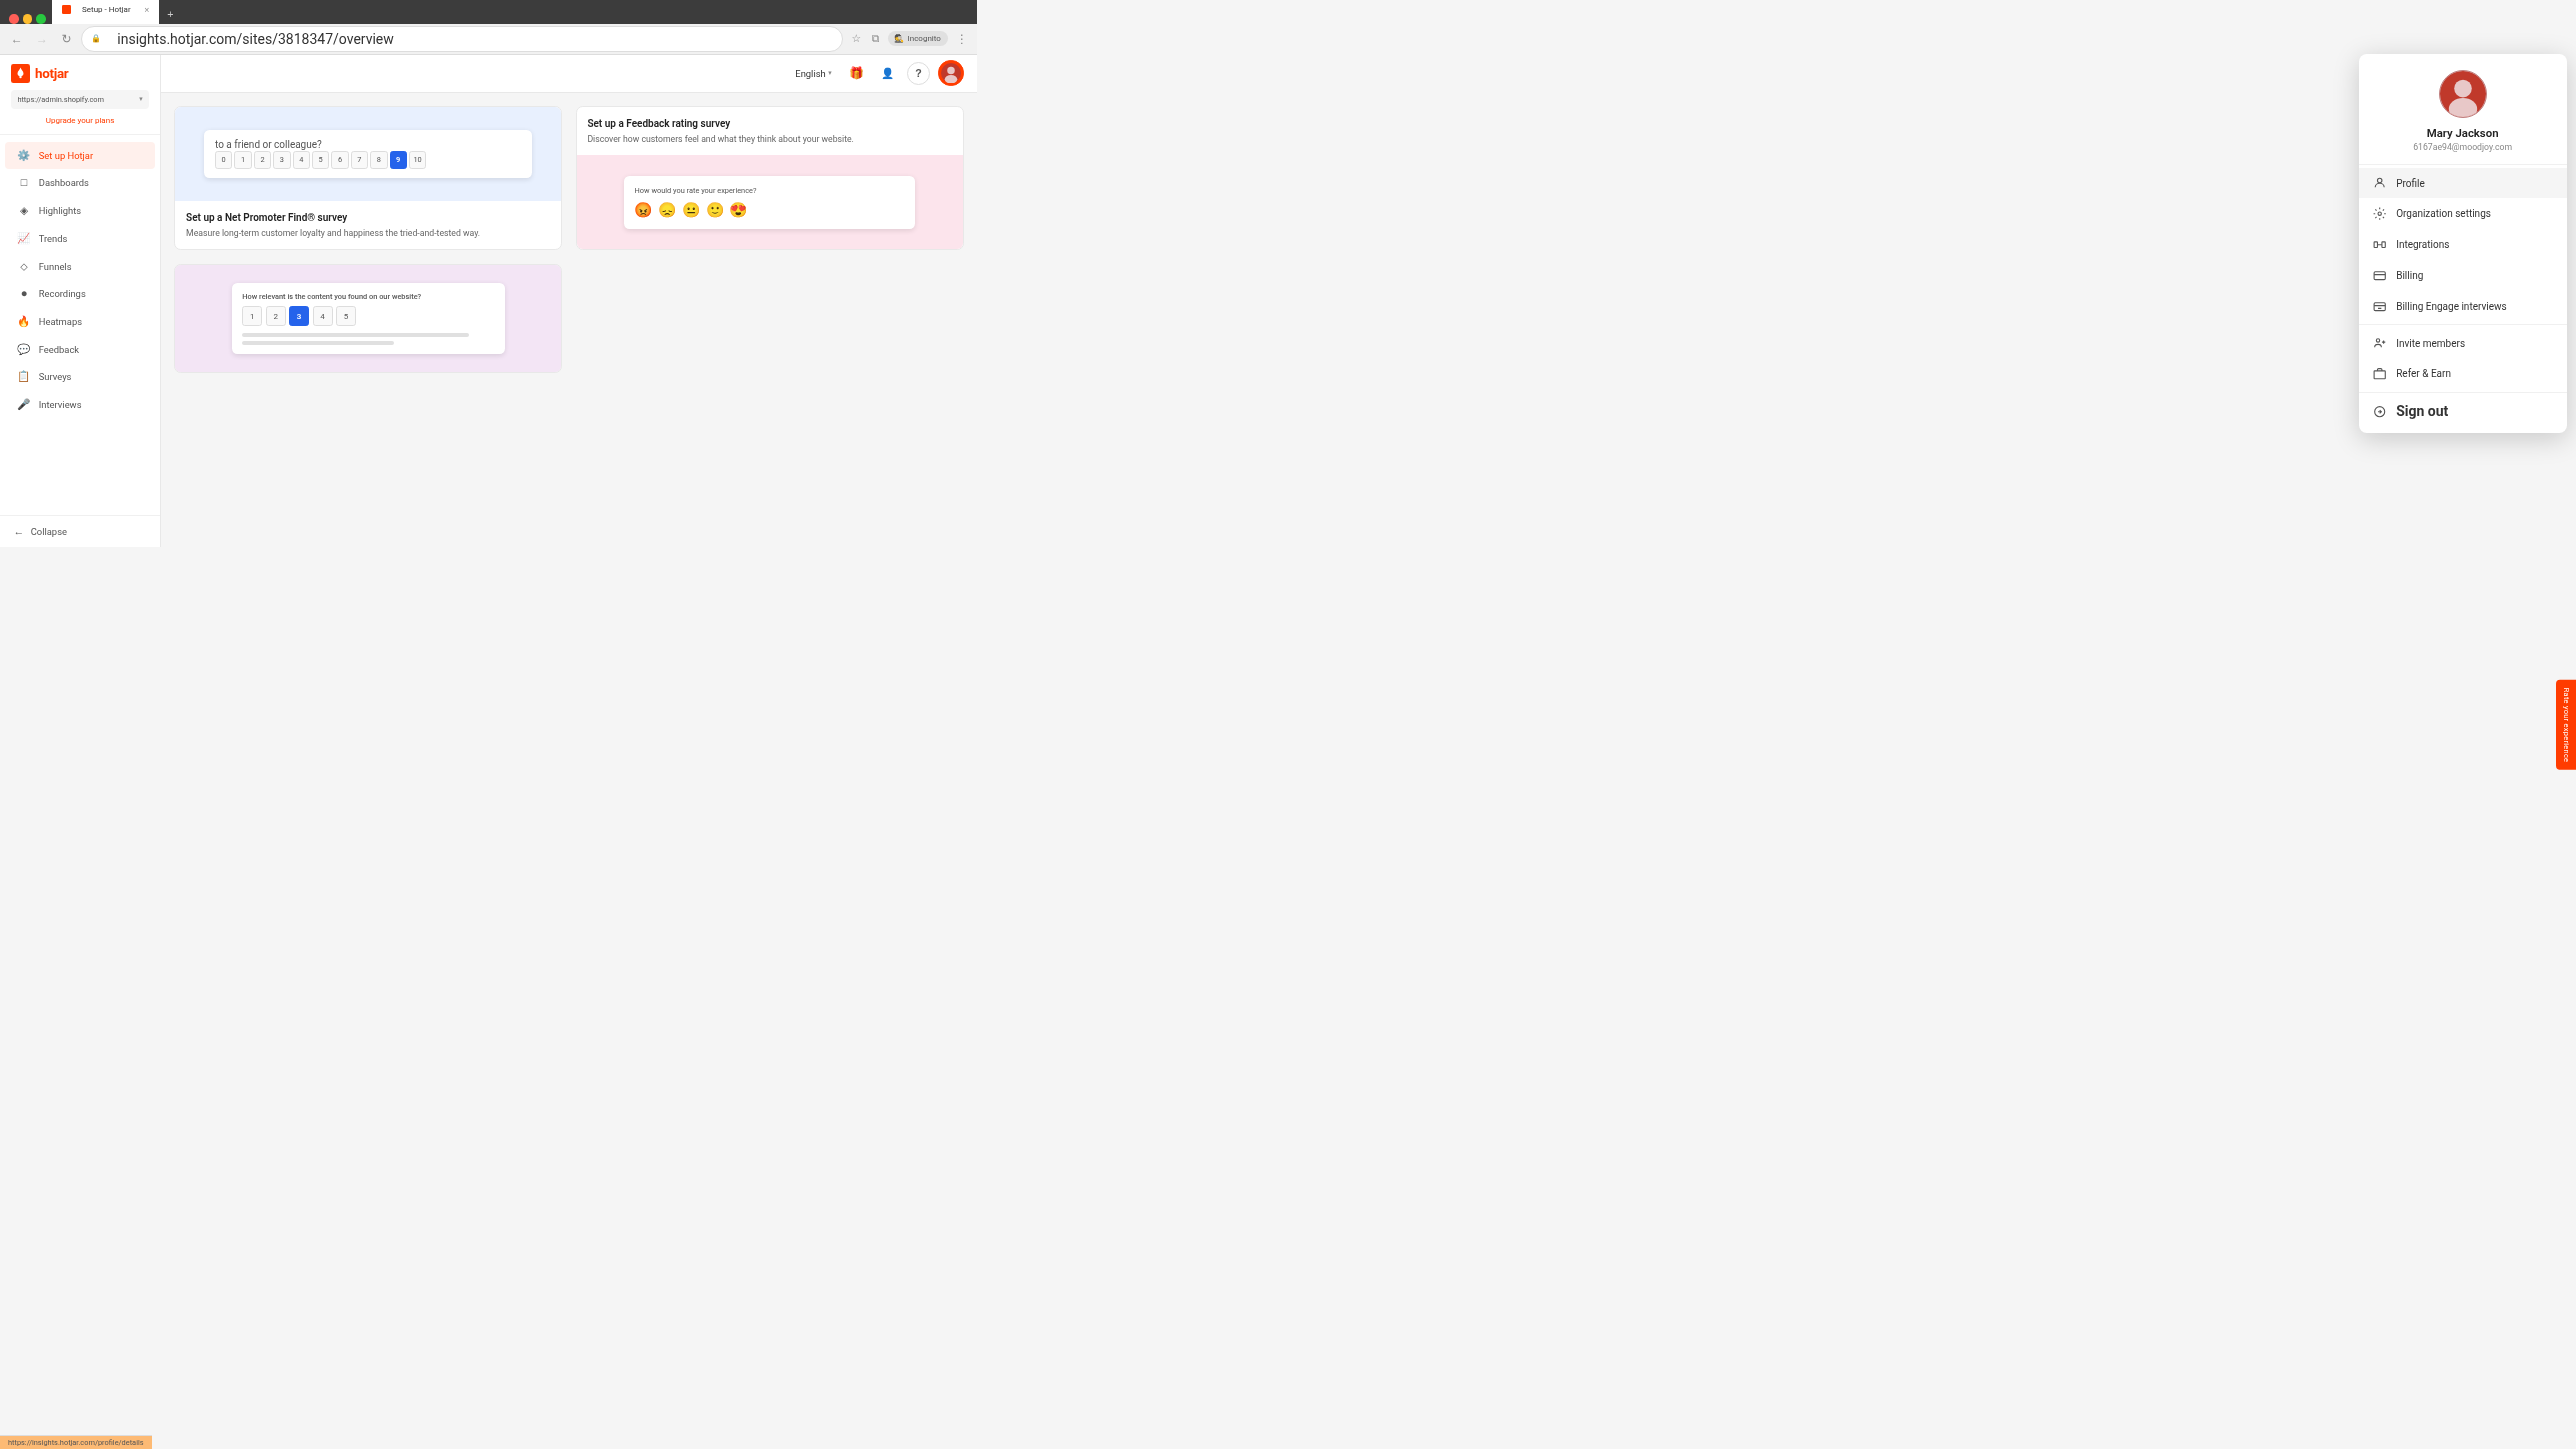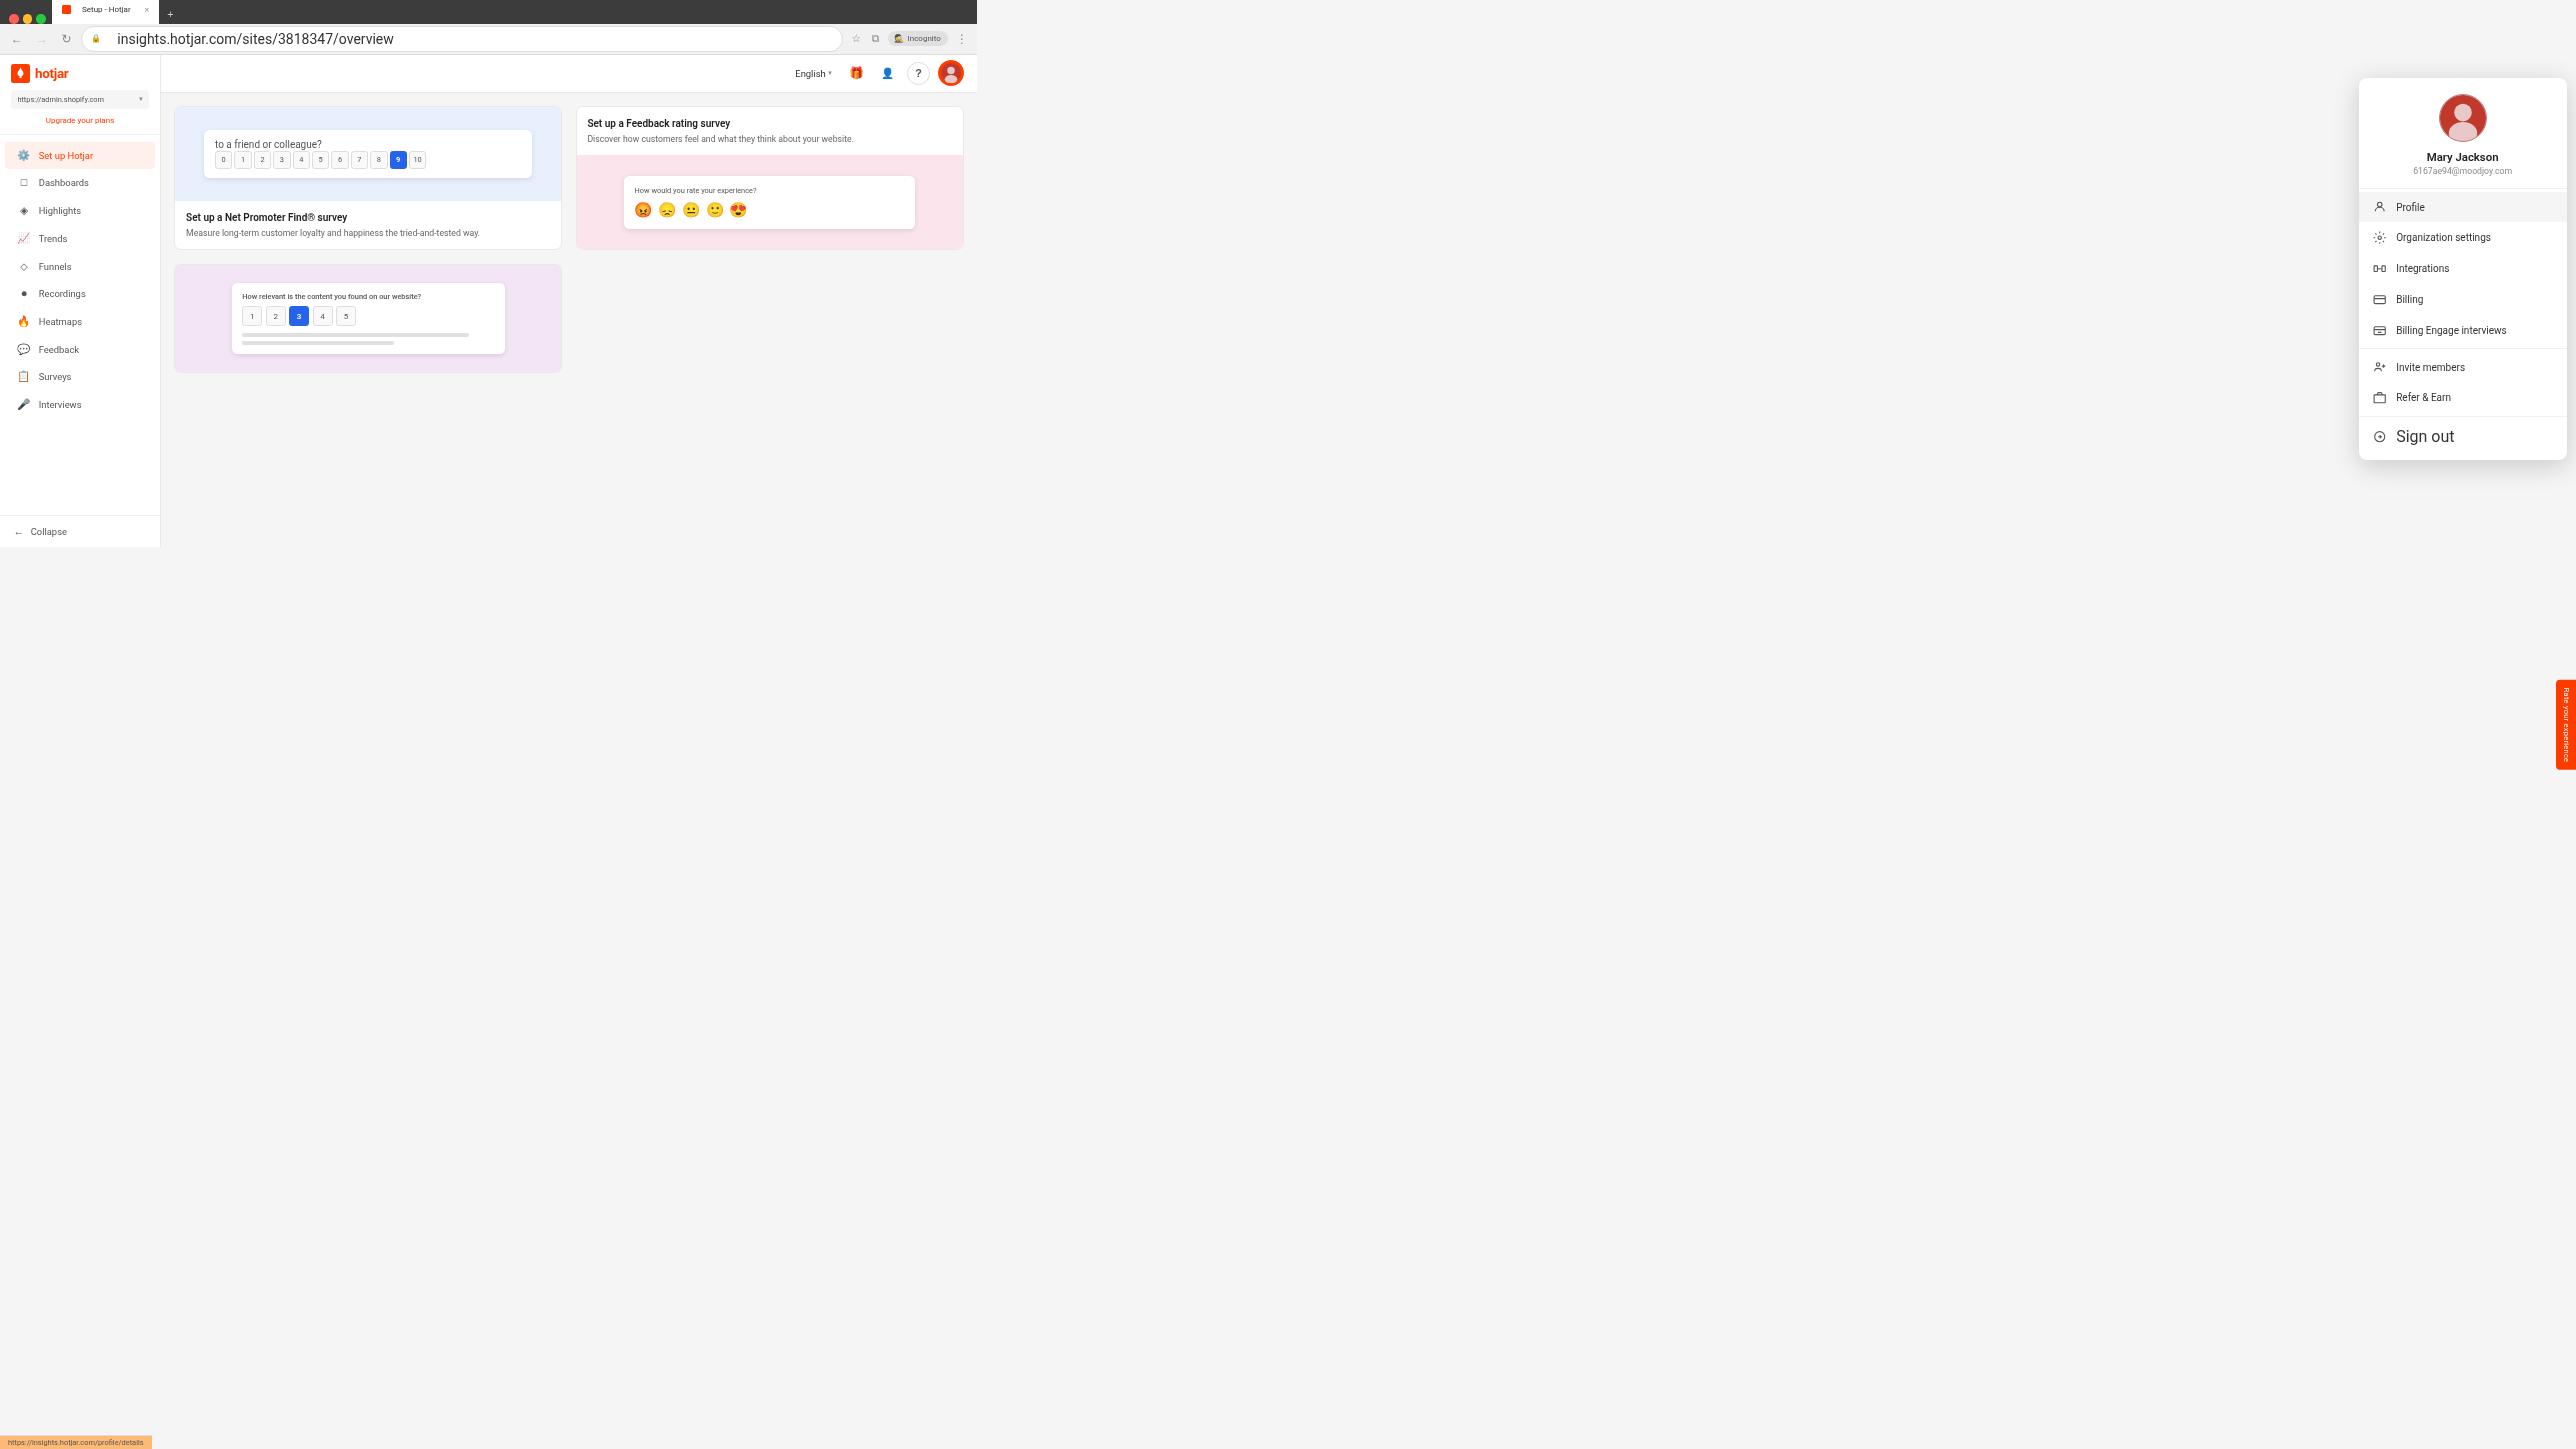--- a/index.html
+++ b/index.html
@@ -208,21 +208,21 @@
               </div>
             </div>
           </div>
         </div>
 
       </div>
     </div>
   </div>
 </div>
 
-<div style="position:fixed; top:0; left:0; right:0; bottom:0; z-index:100;margin-top:24px;">
+<div style="position:fixed; top:0; left:0; right:0; bottom:0; z-index:100;">
   <div style="position:absolute; right:9.4px; top:54px; width:208px; background:#fff; border-radius:8px; box-shadow:0 5.4px 27px rgba(0,0,0,0.18); z-index:200; overflow:hidden; padding-bottom:2.7px;">
 
     <div style="display:flex; flex-direction:column; align-items:center; padding:16px 13.4px 12px; border-bottom:0.7px solid #f0f0f0;">
       <div style="width:48px; height:48px; border-radius:50%; background:#d4a0a0; display:flex; align-items:center; justify-content:center; margin-bottom:8px; overflow:hidden; border:1.3px solid #c08080;">
         <svg width="46" height="46" viewBox="0 0 68 68">
           <circle cx="34" cy="34" r="34" fill="#c0392b"></circle>
           <circle cx="34" cy="26" r="13" fill="#e8c8c8"></circle>
           <ellipse cx="34" cy="56" rx="21" ry="16" fill="#e8c8c8"></ellipse>
         </svg>
       </div>
@@ -308,21 +308,21 @@
 
       <div style="height:0.7px; background:#f0f0f0; margin:2.7px 0;"></div>
 
       <div style="display:flex; align-items:center; gap:9.4px; padding:8px 13.4px; cursor:pointer; font-size:10px; color:#333;">
         <span style="width:14.8px; height:14.8px; display:flex; align-items:center; justify-content:center;">
           <svg width="13.4" height="13.4" viewBox="0 0 24 24" fill="none" stroke="#555" stroke-width="2">
             <circle cx="12" cy="12" r="9"></circle>
               <path d="M9 12h6M12 9l3 3-3 3"></path>
           </svg>
         </span>
-        <span style="font-size:16px; color:#333;">Sign out</span>
+        <span style="font-size:14px; color:#333;font-weight:bold;">Sign out</span>
       </div>
     </div>
   </div>
 </div>
 
 <div style="position:fixed; right:0; top:50%; transform:translateY(-50%); background:#FF3C00; color:#fff; writing-mode:vertical-rl; text-orientation:mixed; padding:8px 5.4px; font-size:7.4px; border-radius:4px 0 0 4px; cursor:pointer; z-index:300; letter-spacing:0.3px;">
   <span>Rate your experience</span>
 </div>
 
 <div style="position:fixed; bottom:0; left:0; background:#fdba74; border-top:0.7px solid #ddd; padding:2px 8px; font-size:7.4px; color:#555; z-index:400;">

